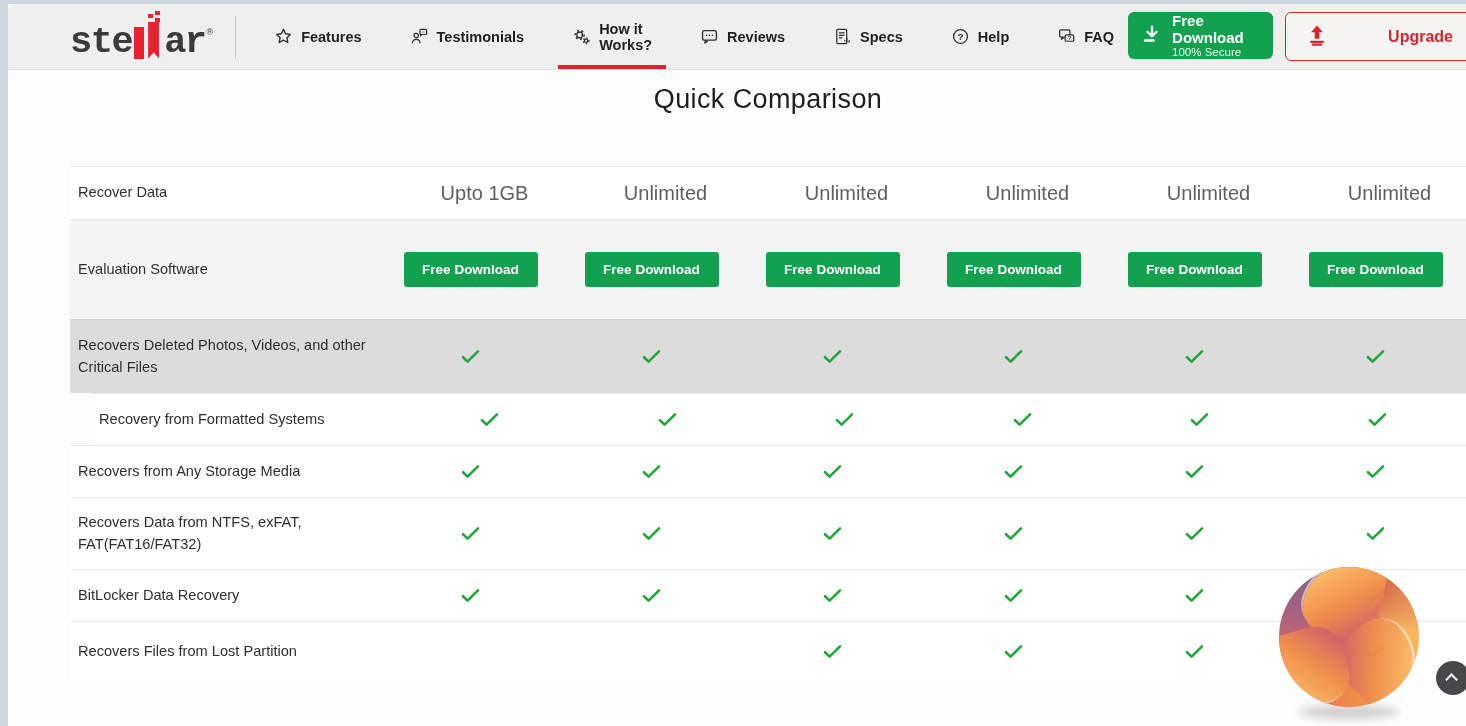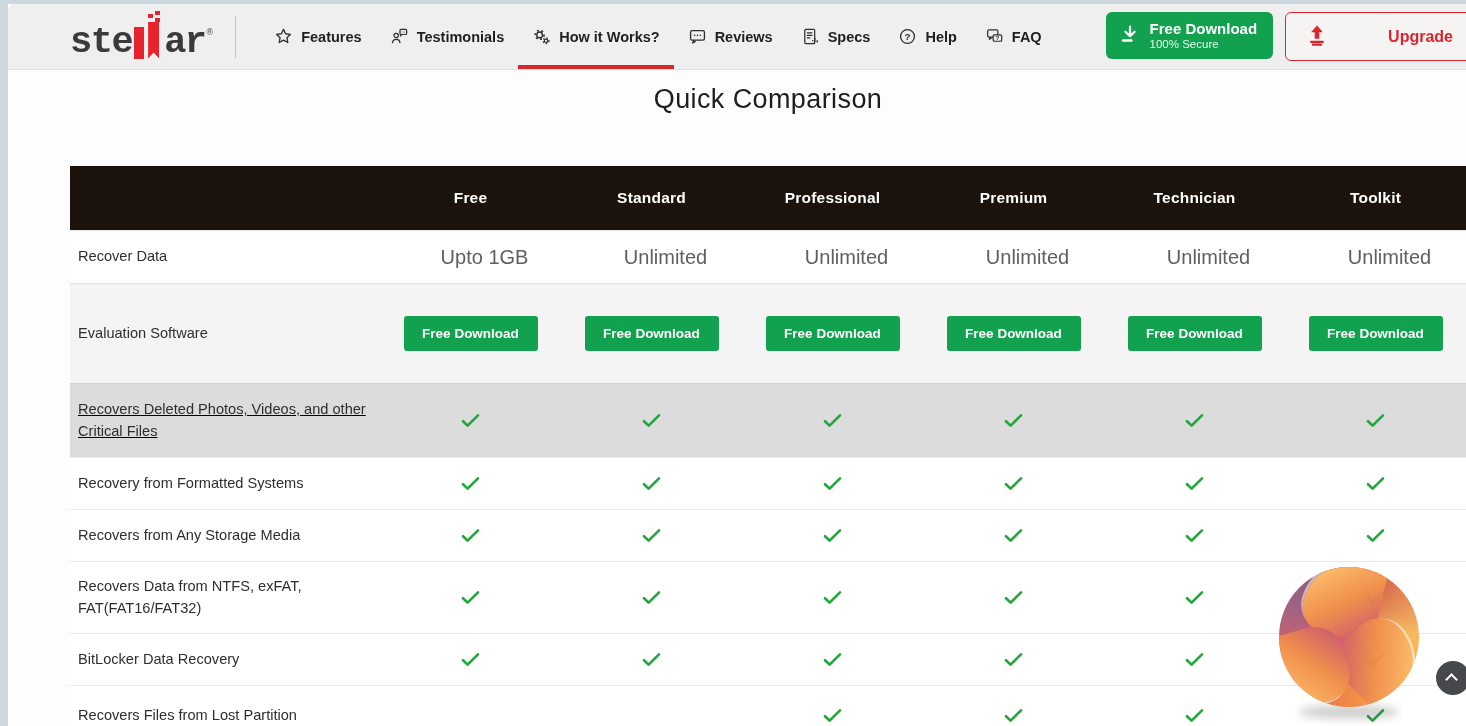--- a/index.html
+++ b/index.html
@@ -17,21 +17,21 @@
   .logo-txt { font-size:37px; font-weight:700; color:#3a3a3a; letter-spacing:-1.5px; line-height:.85;font-family:Liberation Mono, monospace; }
   .logo-ll { position:relative; width:32px; height:44px; display:inline-block; }
   .logo-ll .bar1 { position:absolute; left:2px; top:12px; width:10px; height:32px; background:#e8232e; }
   .logo-ll .bar2 { position:absolute; left:16px; top:7px; width:11px; height:37px; background:#e8232e;
     clip-path:polygon(0 0,100% 0,100% 100%,50% 84%,0 100%); }
   .logo-ll .d1,.logo-ll .d2,.logo-ll .d3 { position:absolute; width:4.5px; height:4.5px; background:#e8232e; }
   .logo-ll .d1 { left:16px; top:-1px; } .logo-ll .d2 { left:23px; top:-4px; } .logo-ll .d3 { left:23px; top:3px; }
   .logo-reg { font-size:9px; color:#3a3a3a; margin-bottom:22px; margin-left:1px; }
   .nav-divider { width:1px; height:42px; background:#9a9a9a; opacity:.55; margin-right:24px; }
 
-  .nav-items { display:flex; height:100%; align-items:stretch; }
+  .nav-items { display:flex; height:100%; align-items:stretch;gap:20px; }
   .nav-item { display:flex; align-items:center; gap:8px; padding:0 14px; cursor:pointer; position:relative; }
   .nav-item .lbl { font-size:14.5px; font-weight:700; color:#1f1f1f; }
   .nav-item svg { display:block; }
   .nav-item.active::after { content:""; position:absolute; left:0; right:0; bottom:0; height:4px; background:#d8262e; }
 
   .nav-actions { margin-left:auto; display:flex; gap:12px; margin-right:-8px; }
   .btn-dl { display:flex; align-items:center; gap:9px; background:#12a14e; border:none; border-radius:6px;
     padding:7px 16px 7px 13px; height:47px; cursor:pointer; }
   .btn-dl .t1 { color:#fff; font-size:15px; font-weight:700; line-height:1.15; text-align:left; }
   .btn-dl .t2 { color:#eafaf0; font-size:11.5px; font-weight:400; line-height:1.15; text-align:left; }
@@ -203,70 +203,61 @@
           </svg>
       </span>
       <span class="t1">Upgrade</span>
     </button>
   </div>
 </header>
 
 <h1 class="heading">Quick Comparison</h1>
 
 <section class="table">
-  <div class="thead">
-    <div class="label-col"></div>
-  <div class="col">Free</div>
-      <div class="col">Standard</div>
-      <div class="col">Professional</div>
-      <div class="col">Premium</div>
-      <div class="col">Technician</div>
-      <div class="col">Toolkit</div>
-    </div>
   <div id="tbody">
       <div class="trow" style="min-height: 53px; gap: 28px;">
         <div class="label-col">Recover Data</div>
         <div class="col"><span class="val">Upto 1GB</span></div>
         <div class="col"><span class="val">Unlimited</span></div>
         <div class="col"><span class="val">Unlimited</span></div>
         <div class="col"><span class="val">Unlimited</span></div>
         <div class="col"><span class="val">Unlimited</span></div>
         <div class="col"><span class="val">Unlimited</span></div>
       </div>
       <div class="trow bg-soft" style="min-height: 100px;">
         <div class="label-col">Evaluation Software</div>
         <div class="col"><button class="btn-free">Free Download</button></div>
         <div class="col"><button class="btn-free">Free Download</button></div>
         <div class="col"><button class="btn-free">Free Download</button></div>
         <div class="col"><button class="btn-free">Free Download</button></div>
         <div class="col"><button class="btn-free">Free Download</button></div>
         <div class="col"><button class="btn-free">Free Download</button></div>
       </div>
-      <div class="trow bg-hl" style="min-height: 74px; text-decoration: underline;">
+      <div class="trow bg-hl" style="min-height: 74px;">
         <div class="label-col">Recovers Deleted Photos, Videos, and other Critical Files</div>
         <div class="col"><span class="check-icon"><svg width="19" height="15" viewBox="0 0 19 15" fill="none" stroke="#22a63c" stroke-width="2.6" stroke-linecap="round" stroke-linejoin="round">
               <path d="M2 8.2l4.6 4.4L17 2.4"></path>
             </svg></span></div>
         <div class="col"><span class="check-icon"><svg width="19" height="15" viewBox="0 0 19 15" fill="none" stroke="#22a63c" stroke-width="2.6" stroke-linecap="round" stroke-linejoin="round">
               <path d="M2 8.2l4.6 4.4L17 2.4"></path>
             </svg></span></div>
         <div class="col"><span class="check-icon"><svg width="19" height="15" viewBox="0 0 19 15" fill="none" stroke="#22a63c" stroke-width="2.6" stroke-linecap="round" stroke-linejoin="round">
               <path d="M2 8.2l4.6 4.4L17 2.4"></path>
             </svg></span></div>
         <div class="col"><span class="check-icon"><svg width="19" height="15" viewBox="0 0 19 15" fill="none" stroke="#22a63c" stroke-width="2.6" stroke-linecap="round" stroke-linejoin="round">
               <path d="M2 8.2l4.6 4.4L17 2.4"></path>
             </svg></span></div>
         <div class="col"><span class="check-icon"><svg width="19" height="15" viewBox="0 0 19 15" fill="none" stroke="#22a63c" stroke-width="2.6" stroke-linecap="round" stroke-linejoin="round">
               <path d="M2 8.2l4.6 4.4L17 2.4"></path>
             </svg></span></div>
         <div class="col"><span class="check-icon"><svg width="19" height="15" viewBox="0 0 19 15" fill="none" stroke="#22a63c" stroke-width="2.6" stroke-linecap="round" stroke-linejoin="round">
               <path d="M2 8.2l4.6 4.4L17 2.4"></path>
             </svg></span></div>
       </div>
-      <div class="trow" style="min-height: 52px;">
+      <div class="trow" style="min-height: 52px; margin-left: 21px;">
         <div class="label-col">Recovery from Formatted Systems</div>
         <div class="col"><span class="check-icon"><svg width="19" height="15" viewBox="0 0 19 15" fill="none" stroke="#22a63c" stroke-width="2.6" stroke-linecap="round" stroke-linejoin="round">
               <path d="M2 8.2l4.6 4.4L17 2.4"></path>
             </svg></span></div>
         <div class="col"><span class="check-icon"><svg width="19" height="15" viewBox="0 0 19 15" fill="none" stroke="#22a63c" stroke-width="2.6" stroke-linecap="round" stroke-linejoin="round">
               <path d="M2 8.2l4.6 4.4L17 2.4"></path>
             </svg></span></div>
         <div class="col"><span class="check-icon"><svg width="19" height="15" viewBox="0 0 19 15" fill="none" stroke="#22a63c" stroke-width="2.6" stroke-linecap="round" stroke-linejoin="round">
               <path d="M2 8.2l4.6 4.4L17 2.4"></path>
             </svg></span></div>

